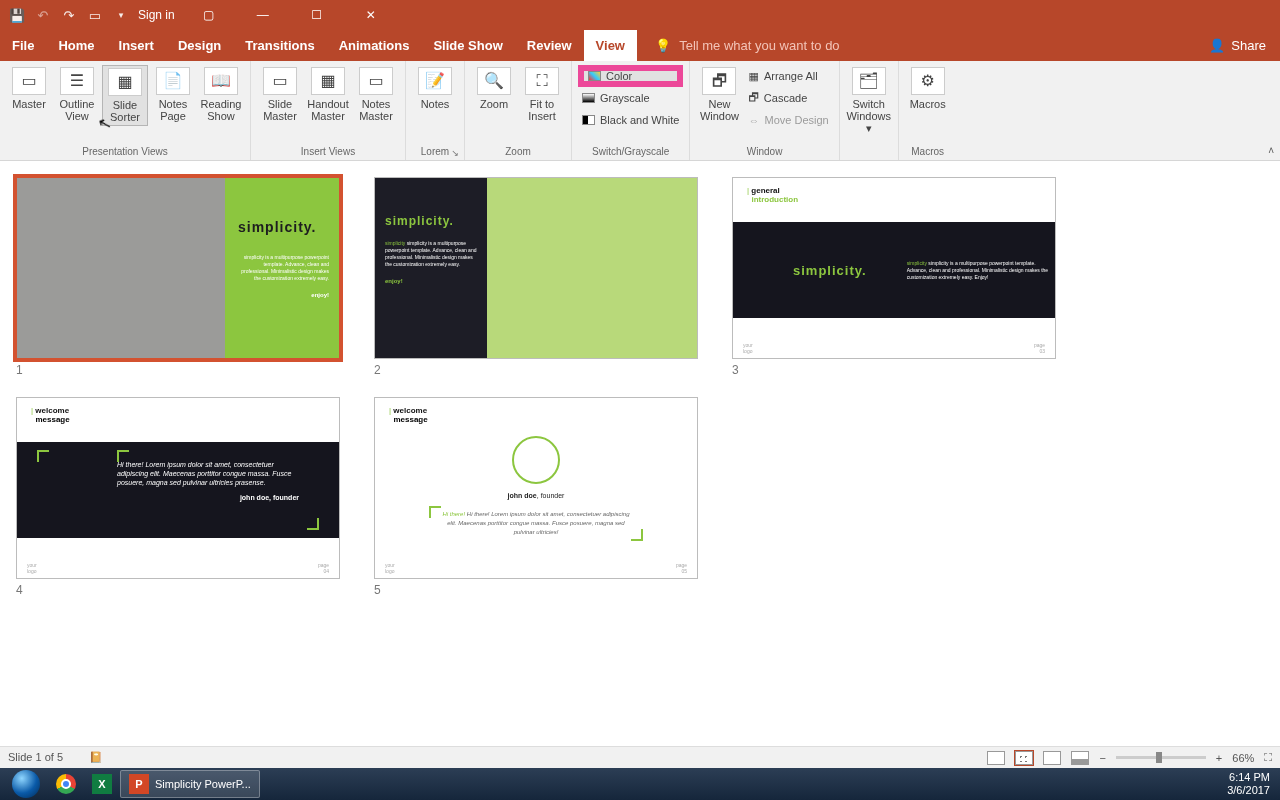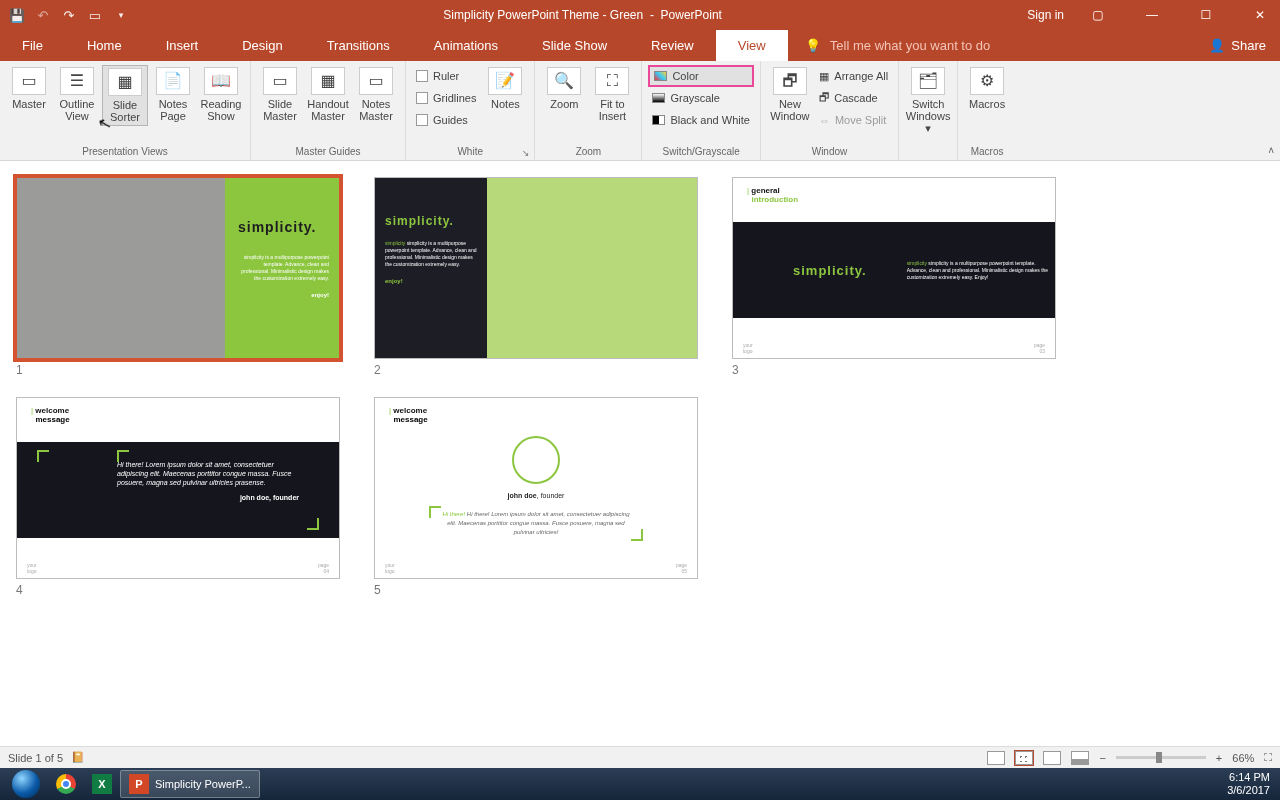--- a/index.html
+++ b/index.html
@@ -8,21 +8,21 @@
 
 .titlebar { height: 30px; background: #B7472A; color: #fff; display: flex; align-items: center; font-size: 12px; }
 .qat { display: flex; align-items: center; gap: 8px; padding: 0 8px; }
 .qat .qicon { width: 18px; height: 18px; display: flex; align-items: center; justify-content: center; opacity: .9; font-size: 13px; }
 .title-center { flex: 1; text-align: center; font-size: 12px; white-space: nowrap; }
 .title-right { display: flex; align-items: center; gap: 14px; padding-right: 0; }
 .winbtn { width: 40px; height: 30px; display: flex; align-items: center; justify-content: center; font-size: 12px; }
 
 
 .tabs { height: 31px; background: #B7472A; display: flex; align-items: stretch; color: #fff; }
-.tab { padding: 0 22px; display: flex; align-items: center; font-size: 13px; cursor: pointer; }
+.tab { padding: 0 12px; display: flex; align-items: center; font-size: 13px; cursor: pointer; font-weight: bold; }
 .tab.file { font-size: 13px; }
 .tab.active { background: #fff; color: #B7472A; }
 .tell-me { flex: 1; display: flex; align-items: center; color: #F3C4B8; font-size: 13px; padding-left: 18px; gap: 8px; }
 .share { display: flex; align-items: center; gap: 6px; padding: 0 14px; font-size: 13px; }
 
 
 .ribbon { background: #F1F1F1; border-bottom: 1px solid #d6d6d6; height: 100px; display: flex; position: relative; }
 .group { display: flex; flex-direction: column; justify-content: space-between; border-right: 1px solid #dcdcdc; padding: 4px 6px 2px; }
 .group-body { display: flex; align-items: flex-start; gap: 2px; }
 .group-label { text-align: center; font-size: 10px; color: #666; padding: 1px 0; }
@@ -98,23 +98,20 @@
 <body>
 
 <div class="titlebar">
   <div class="qat">
     <div class="qicon">💾</div>
     <div class="qicon" style="opacity:.5">↶</div>
     <div class="qicon">↷</div>
     <div class="qicon">▭</div>
     <div class="qicon" style="font-size:9px">▾</div>
   </div>
-  <div class="title-center">
-    <span>Simplicity PowerPoint Theme - Green</span>&nbsp;&nbsp;-&nbsp;&nbsp;<span>PowerPoint</span>
-  </div>
   <div class="title-right">
     <span>Sign in</span>
     <div class="winbtn">▢</div>
     <div class="winbtn">—</div>
     <div class="winbtn">☐</div>
     <div class="winbtn">✕</div>
   </div>
 </div>
 
 <div class="tabs">
@@ -179,45 +176,31 @@
           <div class="bicon">▦</div>
           <span style="white-space:pre-line">Handout
 Master</span>
         </div>
       <div class="bigbtn">
           <div class="bicon">▭</div>
           <span style="white-space:pre-line">Notes
 Master</span>
         </div>
     </div>
-    <div class="group-label">Master Guides</div>
+    <div class="group-label">Insert Views</div>
   </div>
 
   <div class="group" style="position:relative">
     <div class="group-body">
-      <div class="stack">
-        <div class="chkline">
-            <div class="chkbox"></div>
-            <span>Ruler</span>
-          </div>
-        <div class="chkline">
-            <div class="chkbox"></div>
-            <span>Gridlines</span>
-          </div>
-        <div class="chkline">
-            <div class="chkbox"></div>
-            <span>Guides</span>
-          </div>
-      </div>
       <div class="bigbtn">
           <div class="bicon">📝</div>
           <span>Notes</span>
         </div>
     </div>
-    <div class="group-label">White</div>
+    <div class="group-label">Lorem</div>
     <div class="launcher">↘</div>
   </div>
 
   <div class="group">
     <div class="group-body">
       <div class="bigbtn">
           <div class="bicon">🔍</div>
           <span>Zoom</span>
         </div>
       <div class="bigbtn">
@@ -225,21 +208,21 @@
           <span style="white-space:pre-line">Fit to
 Insert</span>
         </div>
     </div>
     <div class="group-label">Zoom</div>
   </div>
 
   <div class="group">
     <div class="group-body">
       <div class="stack">
-        <div class="chkline" style="background:#E1E1E1;border:2px solid #ec4899">
+        <div class="chkline" style="background:#E1E1E1;border:6px solid #ec4899">
             <div class="swatch" style="background:linear-gradient(45deg,#f33,#3cf,#fc3)"></div>
             <span>Color</span>
           </div>
         <div class="chkline">
             <div class="swatch" style="background:linear-gradient(#fff,#000)"></div>
             <span>Grayscale</span>
           </div>
         <div class="chkline">
             <div class="swatch" style="background:linear-gradient(to right,#000 50%,#fff 50%)"></div>
             <span>Black and White</span>
@@ -260,21 +243,21 @@
         <div class="chkline">
             <span>▦</span>
             <span>Arrange All</span>
           </div>
         <div class="chkline">
             <span>🗗</span>
             <span>Cascade</span>
           </div>
         <div class="chkline" style="opacity:.5">
             <span>⇔</span>
-            <span>Move Split</span>
+            <span>Move Design</span>
           </div>
       </div>
     </div>
     <div class="group-label">Window</div>
   </div>
 
   <div class="group" style="border-right:1px solid #dcdcdc">
     <div class="group-body">
       <div class="bigbtn">
           <div class="bicon">🗂</div>
@@ -372,21 +355,21 @@
 logo</div>
         <div class="footer-r" style="white-space:pre-line">page
 05</div>
       </div>
       <div class="snum">5</div>
     </div>
   </div>
 </div>
 
 <div class="statusbar">
-  <div style="display:flex;gap:8px;align-items:center">
+  <div style="display:flex;gap:26px;">
     <span>Slide 1 of 5</span>
     <span>📔</span>
   </div>
   <div class="sb-right">
     <div class="viewbtn"></div>
     <div class="viewbtn dots" style="background:#fff;outline:1px solid #B7472A"></div>
     <div class="viewbtn"></div>
     <div class="viewbtn" style="background:linear-gradient(#fff 60%,#999 60%)"></div>
     <span>−</span>
     <div class="zoomslider"></div>

